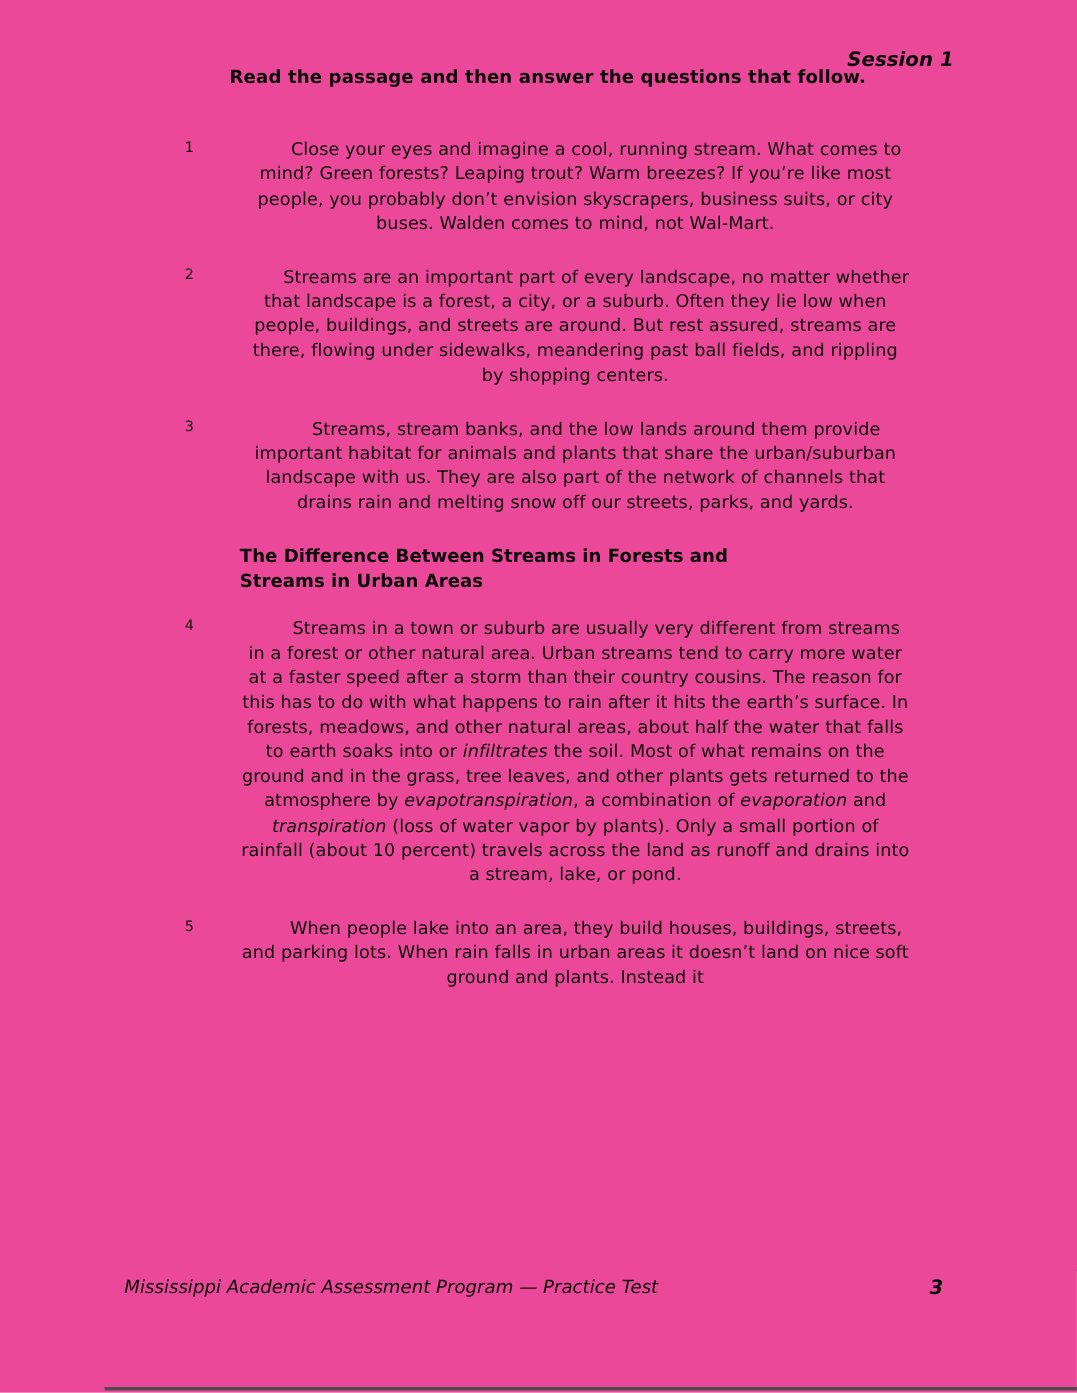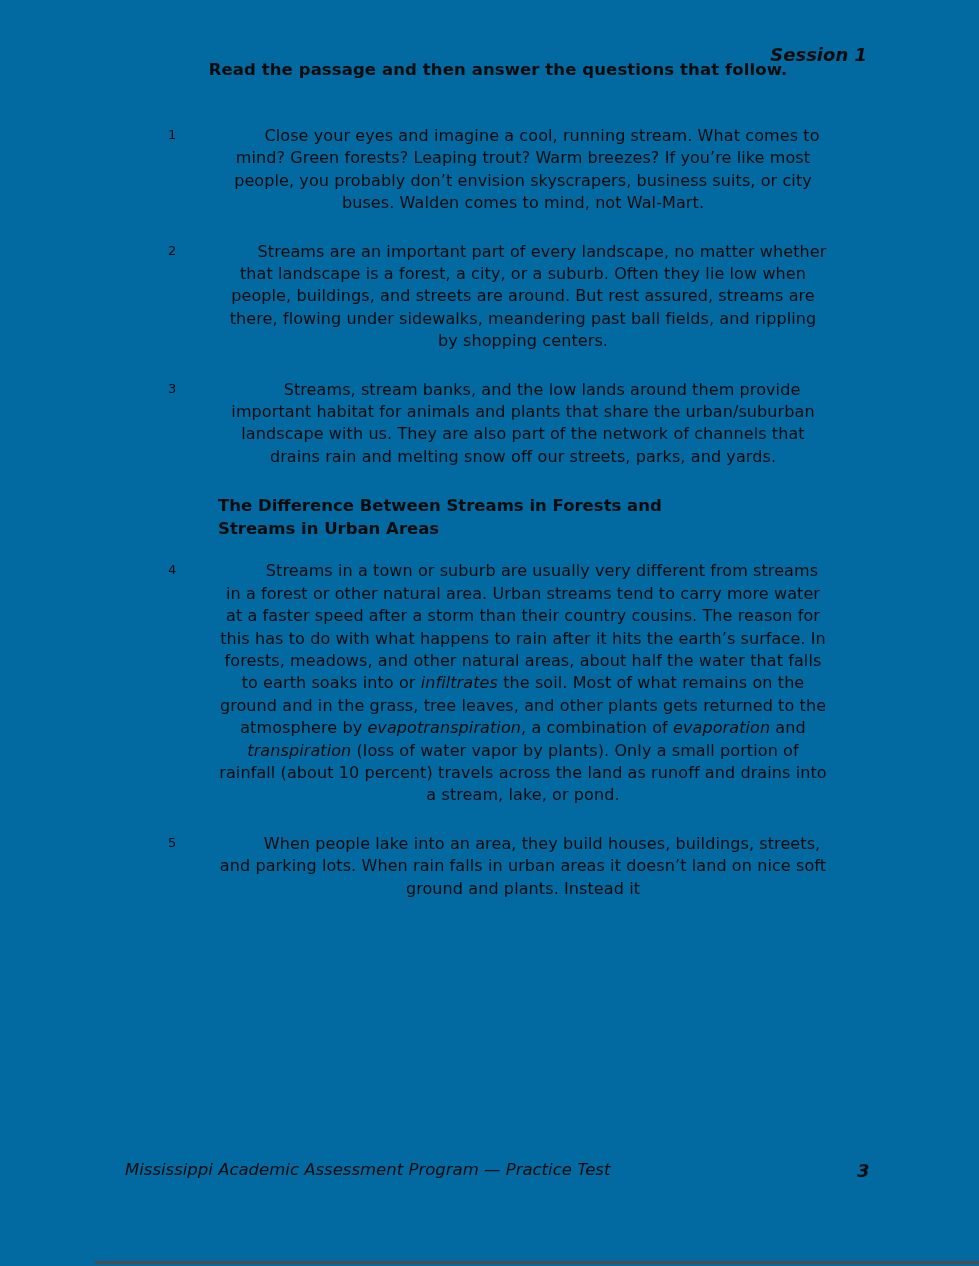--- a/index.html
+++ b/index.html
@@ -4,21 +4,21 @@
 <style>
   * { margin: 0; padding: 0; box-sizing: border-box; }
   html, body { background: #ffffff; }
   body {
     width: 979px; height: 1266px;
     font-family: "DejaVu Sans", sans-serif;
     color: #0c0c0c;
     position: relative;
     overflow: hidden;
   }
-  .page { position: relative; width: 979px; height: 1266px; background: #0369a1; }
+  .page { position: relative; width: 979px; height: 1266px; background: #ec4899; }
 
   .session {
     position: absolute; top: 44px; right: 112px;
     font-weight: bold; font-style: italic; font-size: 18px;
   }
 
   .head-block { margin-left: 168px; width: 660px; text-align: center; }
   .instruction { padding-top: 60px; font-weight: bold; font-size: 16.5px; letter-spacing: 0.1px; }
   .title { font-size: 27px; font-weight: bold; margin-top: 22px; }
   .byline { font-size: 16px; margin-top: 7px; }
@@ -30,21 +30,21 @@
     width: 610px; font-size: 16px; line-height: 22.4px;
     text-indent: 38px; letter-spacing: 0.1px; text-align: center;
   }
   .para-text em { }
   .section-heading {
     margin-left: 50px; margin-top: 0px; margin-bottom: 20px;
     font-weight: bold; font-size: 16.5px; line-height: 23px;
     white-space: pre-line;
   }
 
-  .footer { position: absolute; left: 12px; top: 1160px; width: 838px; height: 24px; }
+  .footer { position: absolute; left: 0; top: 1160px; width: 838px; height: 24px; }
   .footer-left { position: absolute; left: 113px; font-style: italic; font-size: 16.5px; }
   .footer-page { position: absolute; left: 845px; font-weight: bold; font-style: italic; font-size: 18px; }
 
   .bottom-line { position: absolute; bottom: 2px; left: 95px; width: 884px; height: 3px; background: #4c4c4c; }
 </style>
 </head>
 <body>
 
 <div class="page">
 

